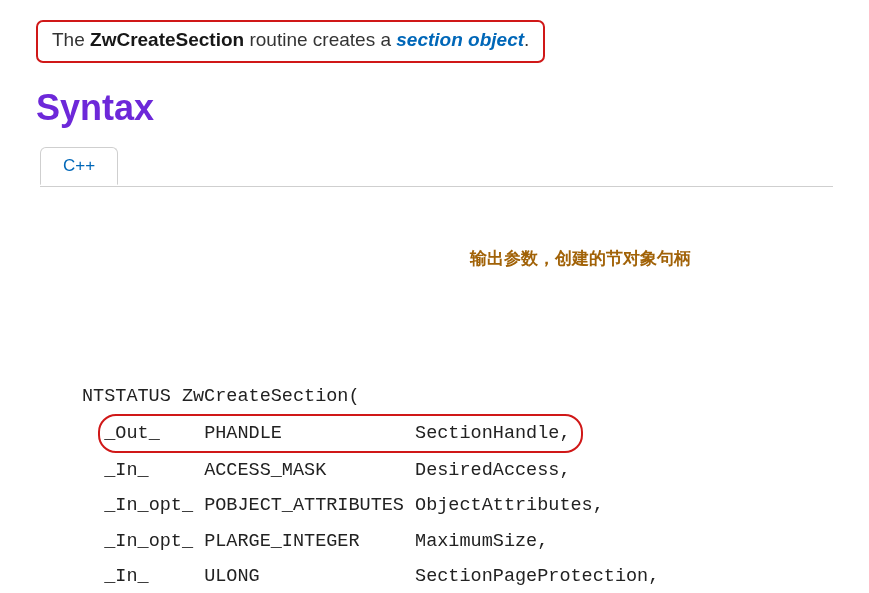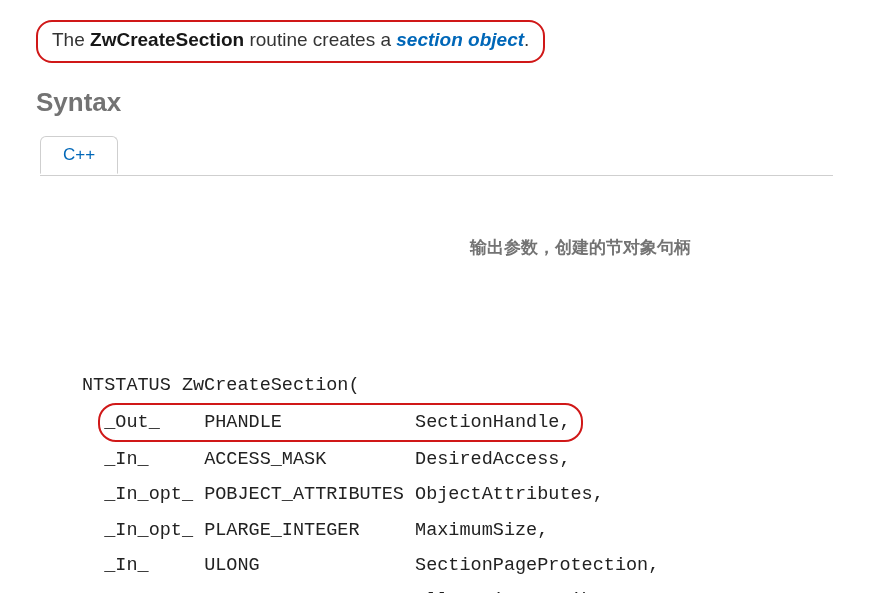--- a/index.html
+++ b/index.html
@@ -10,39 +10,39 @@
     background: #fff;
     width: 869px;
   }
   .page {
     padding: 20px 36px 30px;
     box-sizing: border-box;
   }
   .intro-wrap {
     display: inline-block;
     border: 2px solid #d01818;
-    border-radius: 16px;
+    border-radius: 7px;
     padding: 4px 14px 6px;
     margin-bottom: 24px;
     font-size: 19px;
     line-height: 1.5;
     color: #343434;
   }
   .intro-wrap .api-name { font-weight: 700; color:#171717; }
   .intro-wrap a.section-link {
     color: #0067b8;
     font-style: italic;
     font-weight: 700;
     text-decoration: none;
   }
   h2.syntax {
-    font-size: 26px;
+    font-size: 36px;
     font-weight: 600;
     margin: 0 0 18px 0;
-    color: #737373;
+    color: #6d28d9;
   }
   .tabbar {
     position: relative;
     height: 44px;
     margin-left: 4px;
   }
   .tab {
     position: absolute;
     top: 0; left: 0;
     border: 1px solid #cfcfcf;
@@ -76,21 +76,21 @@
     text-align: center;
   }
   .hl-ring {
     border: 2px solid #d01818;
     border-radius: 18px;
     padding: 0 10px 0 4px;
     margin-left: -6px;
   }
   .ann {
     position: absolute;
-    color: #737373;
+    color: #a16207;
     font-family: "Microsoft YaHei", "PingFang SC", sans-serif;
     font-weight: 700;
     font-size: 17px;
     white-space: nowrap;
   }
   .ann.top { top: 46px; left: 430px; }
 </style>
 </head>
 <body>
 

